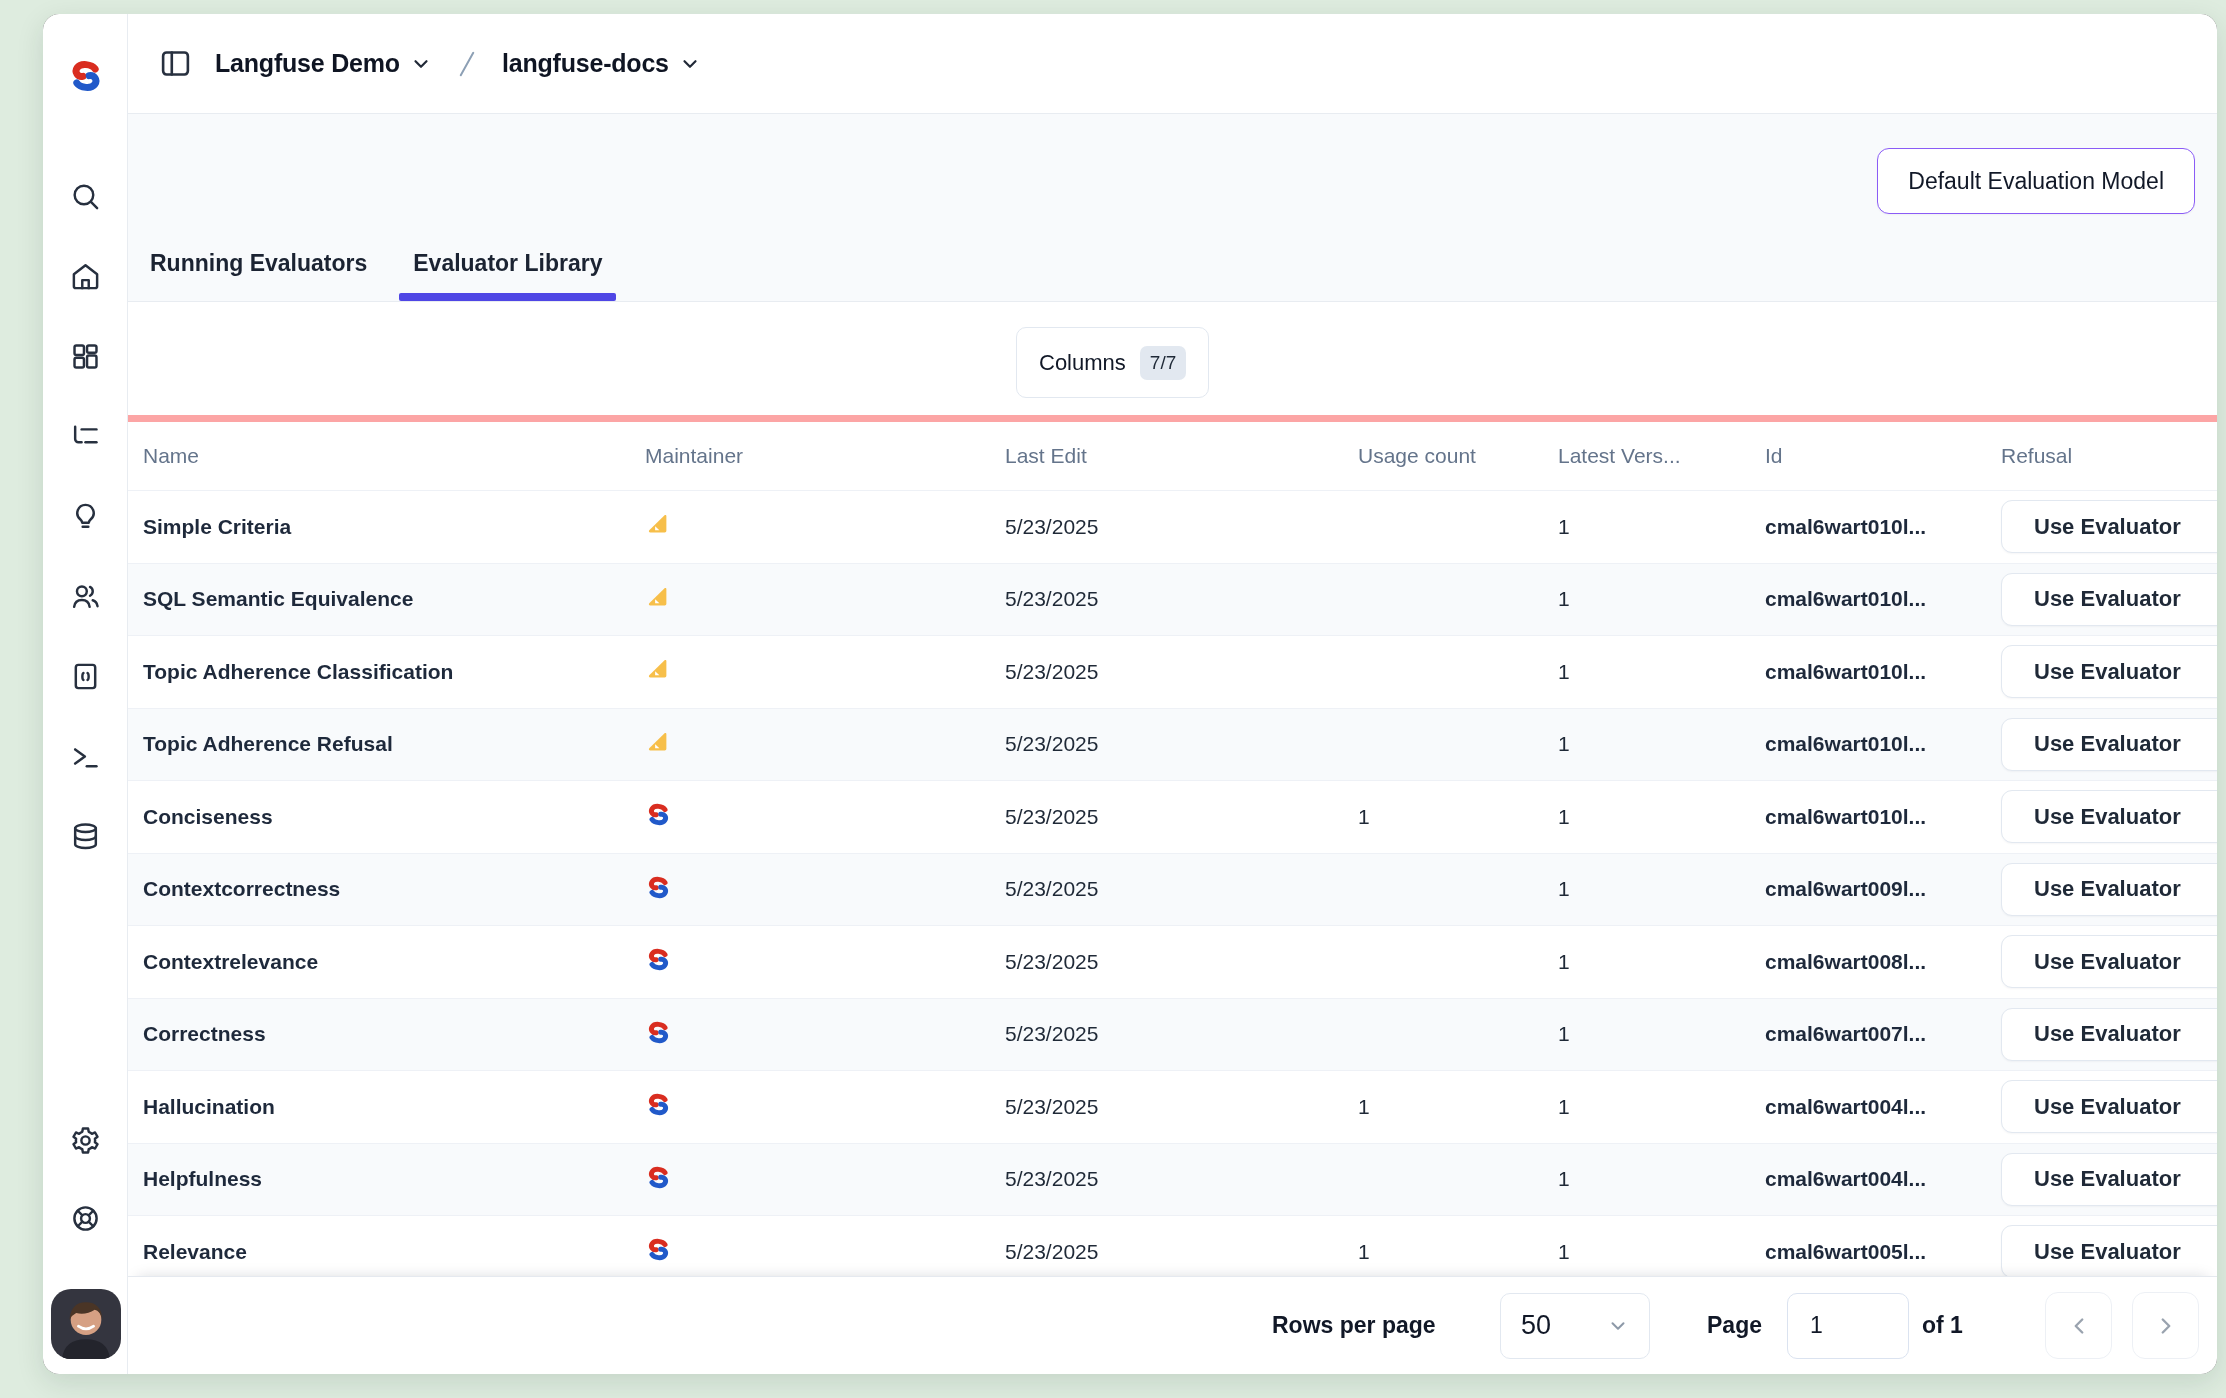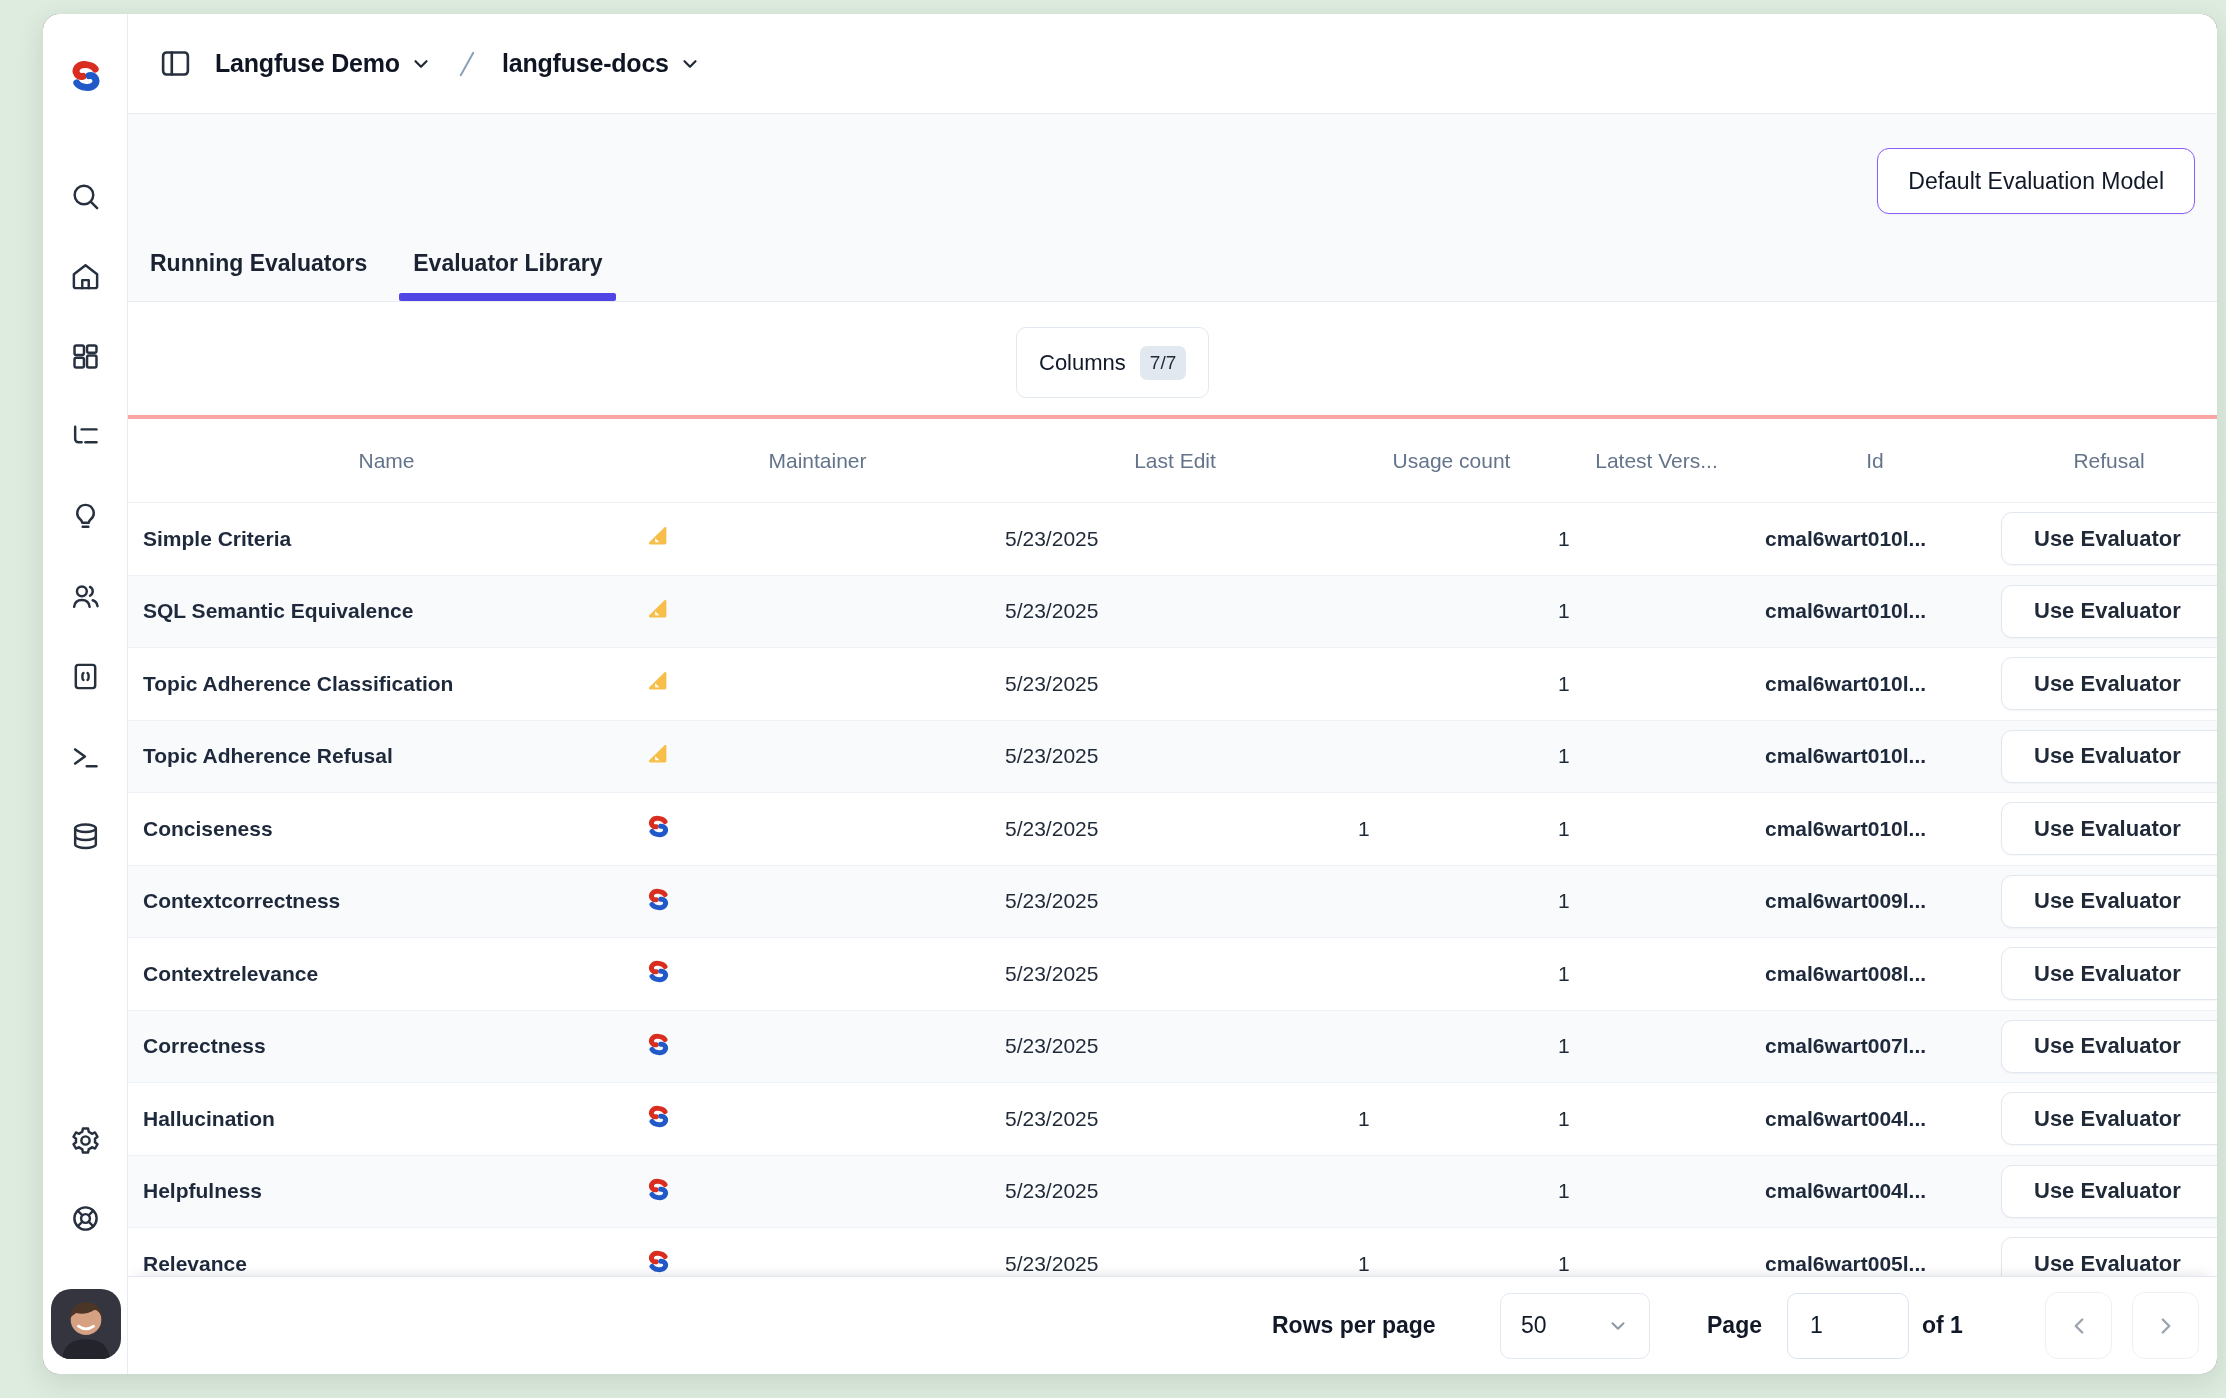--- a/index.html
+++ b/index.html
@@ -88,21 +88,21 @@
     display: flex; align-items: center; gap: 14px; cursor: pointer;
   }
   .columns-label { font-size: 22px; font-weight: 500; color: #111827; }
   .columns-badge { background: #e2e8f0; color: #1f2937; border-radius: 7px; padding: 6px 10px; font-size: 19px; font-weight: 500; }
   
   .table-wrap { position: absolute; left: 85px; top: 401px; width: 2089px; height: 861px; overflow: hidden; background: #fff; }
   .trow {
     display: grid; grid-template-columns: 502px 360px 355px 200px 210px 230px 1fr;
     align-items: center; border-bottom: 1px solid #eef1f6;
   }
-  .thead { height: 88px; border-top: 4px solid #fca5a5; text-align: center; }
+  .thead { height: 76px; border-top: 7px solid #fca5a5; }
   .thead .cell { font-size: 21px; font-weight: 500; color: #64748b; }
   .tbody-row { height: 72.5px; cursor: pointer; }
   .tbody-row.striped { background: #f8fafc; }
   .cell { padding-left: 15px; white-space: nowrap; overflow: hidden; }
   .cell.c-usage, .cell.c-latest { padding-left: 13px; }
   .cell.c-id { padding-left: 10px; }
   .cell.c-actions { padding-left: 16px; overflow: visible; }
   .name-cell { font-size: 21px; font-weight: 700; color: #1e293b; }
   .date-cell, .num-cell { font-size: 21px; font-weight: 500; color: #1f2937; }
   .id-cell { font-size: 21px; font-weight: 700; color: #1e293b; }
@@ -119,21 +119,21 @@
     background: #fff; border-top: 1px solid #e5e9ef;
     box-shadow: 0 -8px 14px -10px rgba(15,23,42,.18);
     display: flex; align-items: center; z-index: 4;
   }
   .rpp-label { position: absolute; left: 1144px; font-size: 23px; font-weight: 600; color: #111827; }
   .rpp-select {
     position: absolute; left: 1372px; width: 150px; height: 66px;
     border: 1px solid #e2e8f0; border-radius: 10px; background: #fff;
     display: flex; align-items: center; justify-content: space-between; padding: 0 20px; cursor: pointer;
   }
-  .rpp-value { font-size: 23px; font-weight: 500; color: #111827; }
+  .rpp-value { font-size: 27px; font-weight: 500; color: #111827; }
   .page-label { position: absolute; left: 1579px; font-size: 23px; font-weight: 600; color: #111827; }
   .page-input {
     position: absolute; left: 1659px; width: 122px; height: 66px;
     border: 1px solid #dbe3f0; border-radius: 10px; font-size: 23px; font-weight: 500;
     padding-left: 22px; color: #111827; font-family: inherit; outline: none; background:#fff;
   }
   .of-label { position: absolute; left: 1794px; font-size: 23px; font-weight: 600; color: #111827; }
   .pg-btn {
     position: absolute; width: 67px; height: 67px; border: 1px solid #edf0f5; border-radius: 13px;
     background: #fff; display: flex; align-items: center; justify-content: center;

